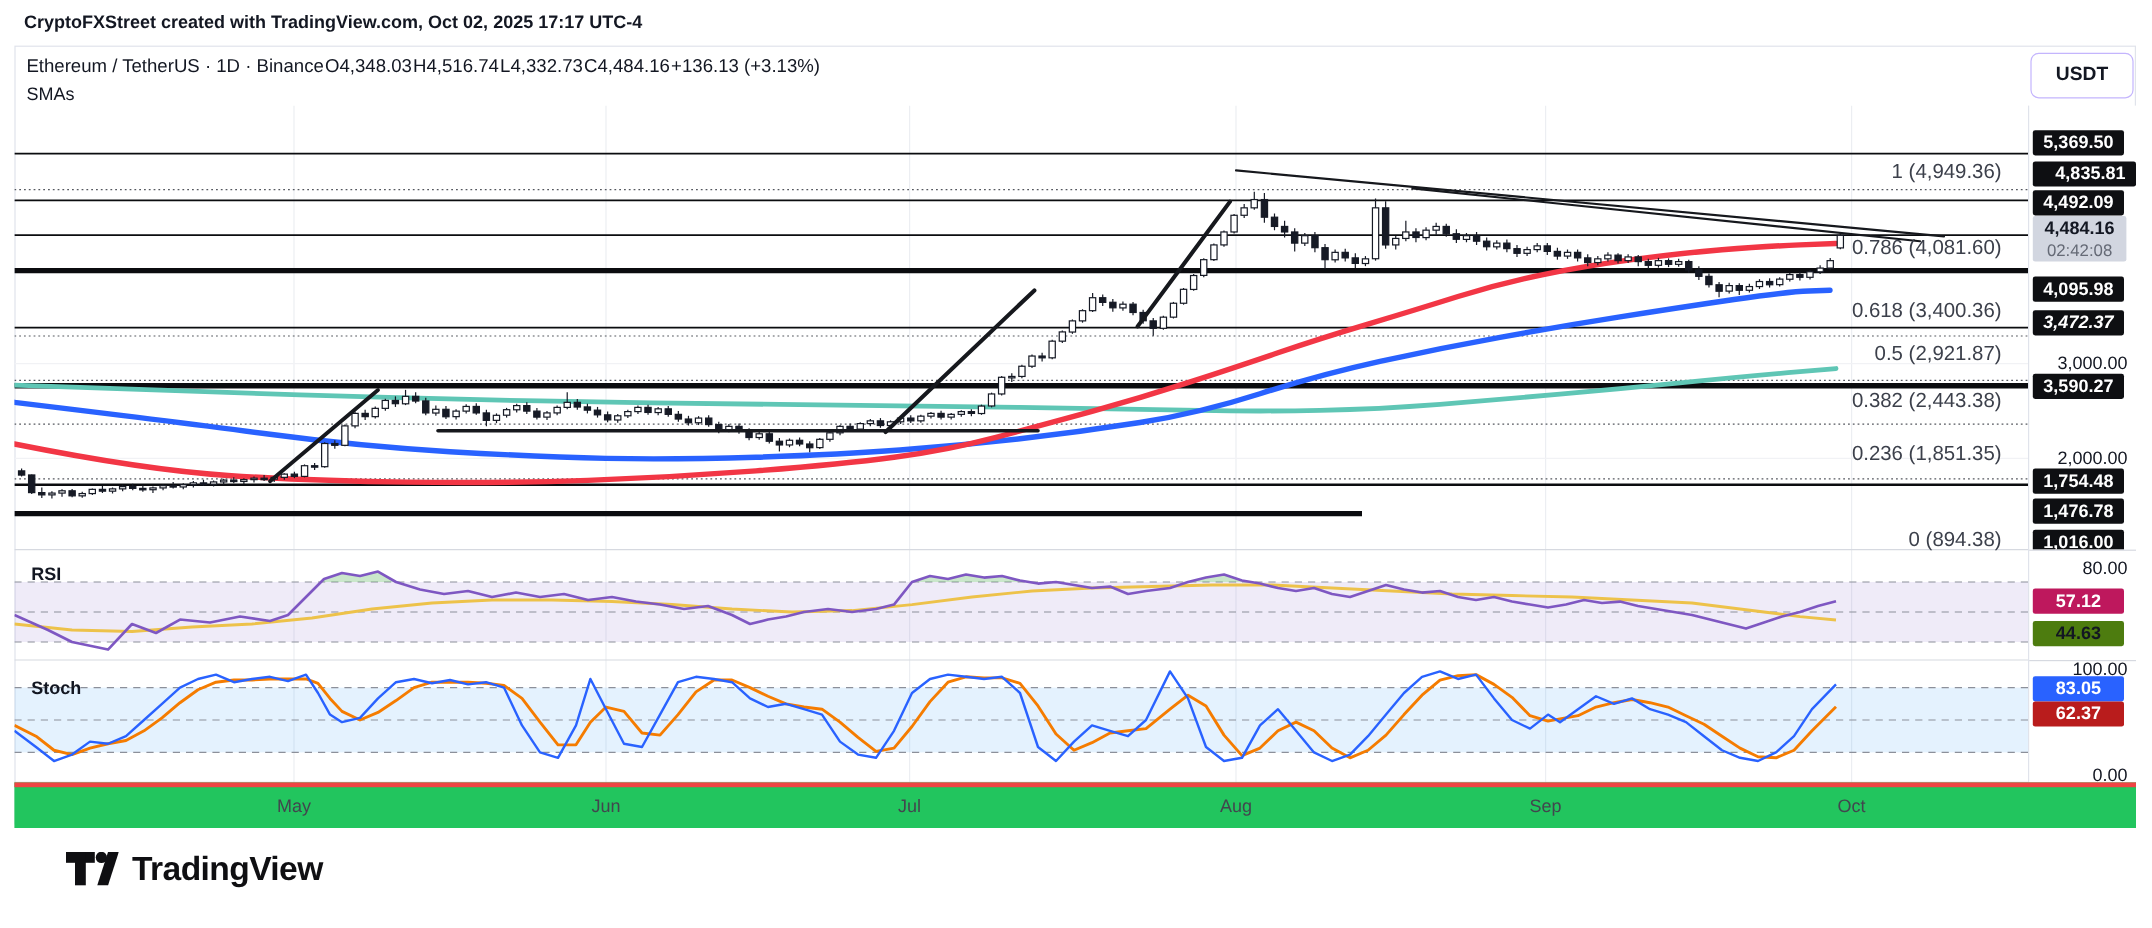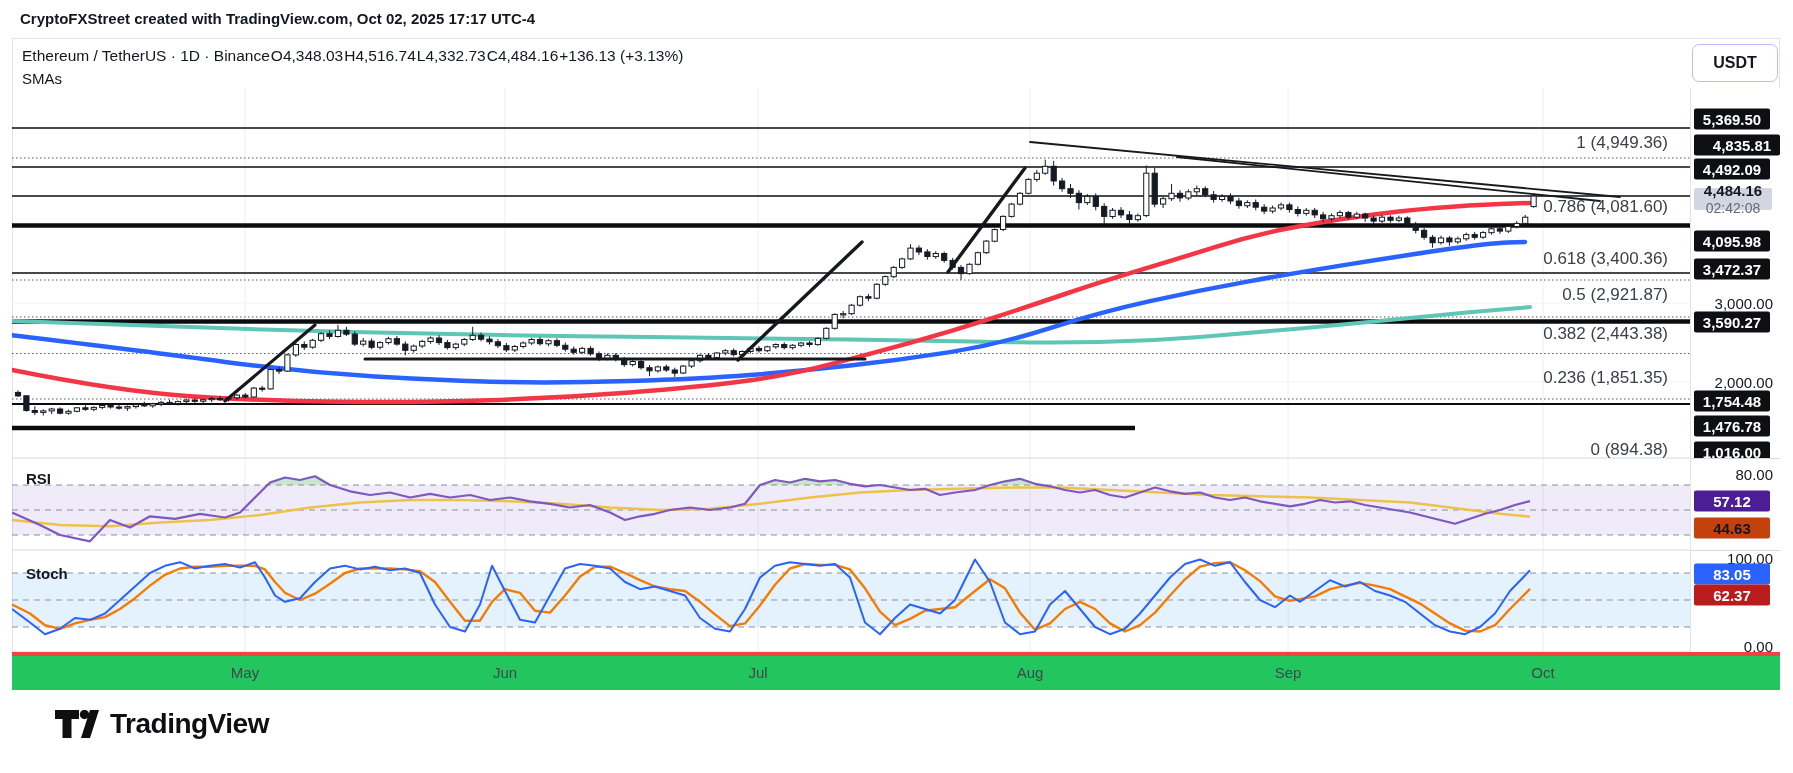--- a/index.html
+++ b/index.html
@@ -18,25 +18,25 @@
   #rsi-label{left:26px;top:470px;}
   #stoch-label{left:26px;top:565px;}
   .scale-area{position:absolute;left:1690px;top:88px;width:90px;height:564px;border-left:1px solid #e0e3eb;background:#fff;z-index:3;}
   .scale-strip{position:absolute;left:1691px;width:89px;overflow:hidden;z-index:4;}
   #strip-main{top:88px;height:370px;}
   #strip-rsi{top:458px;height:92px;border-top:1px solid #d6d9e0;}
   #strip-stoch{top:550px;height:102px;border-top:1px solid #d6d9e0;}
   .plain-lbl{position:absolute;left:0;width:82px;text-align:right;font-size:15px;color:#131722;transform:translateY(-50%);}
   .badge{position:absolute;left:3px;width:76px;height:21px;border-radius:2px;background:#0e0f12;color:#fff;
     font-size:15px;font-weight:700;display:flex;align-items:center;justify-content:center;transform:translateY(-50%);}
-  .badge.purple{background:#4c1d95;}
-  .badge.yellow{background:#c2410c;color:#131722;}
+  .badge.purple{background:#be185d;}
+  .badge.yellow{background:#4d7c0f;color:#131722;}
   .badge.blue{background:#2962ff;}
   .badge.orange{background:#b91c1c;}
-  .cur-badge{position:absolute;left:3px;width:78px;height:22px;border-radius:2px;background:#d2d6e0;
+  .cur-badge{position:absolute;left:3px;width:78px;height:38px;border-radius:2px;background:#d2d6e0;
     display:flex;flex-direction:column;align-items:center;justify-content:center;transform:translateY(-50%);line-height:1.2;}
   .cur-badge .p{font-size:15px;font-weight:600;color:#131722;}
   .cur-badge .t{font-size:14px;color:#656a76;}
   .fib-lbl{position:absolute;right:125px;transform:translateY(-50%);font-size:17px;color:#3c404b;z-index:2;white-space:nowrap;}
   .time-axis{position:absolute;left:12px;top:652px;width:1768px;height:34px;border-top:4px solid #ef4444;background:#22c55e;z-index:3;}
   .time-lbl{position:absolute;top:8px;transform:translateX(-50%);font-size:15px;color:#42464e;}
   .logo{position:absolute;left:55px;top:708px;display:flex;align-items:center;gap:11px;}
   .logo-text{font-size:28px;font-weight:800;letter-spacing:-0.5px;color:#0f0f12;}
 </style>
 </head>
@@ -482,21 +482,21 @@
 <div id="stoch-label" class="pane-label">Stoch</div>
 
 <div class="scale-area"></div>
 <div class="scale-strip" id="strip-main">
     <div class="plain-lbl" style="top: 215px;">3,000.00</div>
     <div class="plain-lbl" style="top: 294px;">2,000.00</div>
     <div class="badge" style="top: 31px;">5,369.50</div>
     <div class="badge" style="top: 57px; padding-left: 10px;">4,835.81</div>
     <div class="badge" style="top: 81px;">4,492.09</div>
     <div class="badge" style="top: 153px;">4,095.98</div>
-    <div class="badge" style="top: 181px;">3,472.37</div>
+    <div class="badge" style="top: 181px; font-style: italic;">3,472.37</div>
     <div class="badge" style="top: 234px;">3,590.27</div>
     <div class="badge" style="top: 313px;">1,754.48</div>
     <div class="badge" style="top: 338px;">1,476.78</div>
     <div class="badge" style="top: 364px;">1,016.00</div>
     <div class="cur-badge" style="top: 111px; z-index: 5;">
       <div class="p">4,484.16</div>
       <div class="t">02:42:08</div>
     </div>
   </div>
 <div class="scale-strip" id="strip-rsi">

